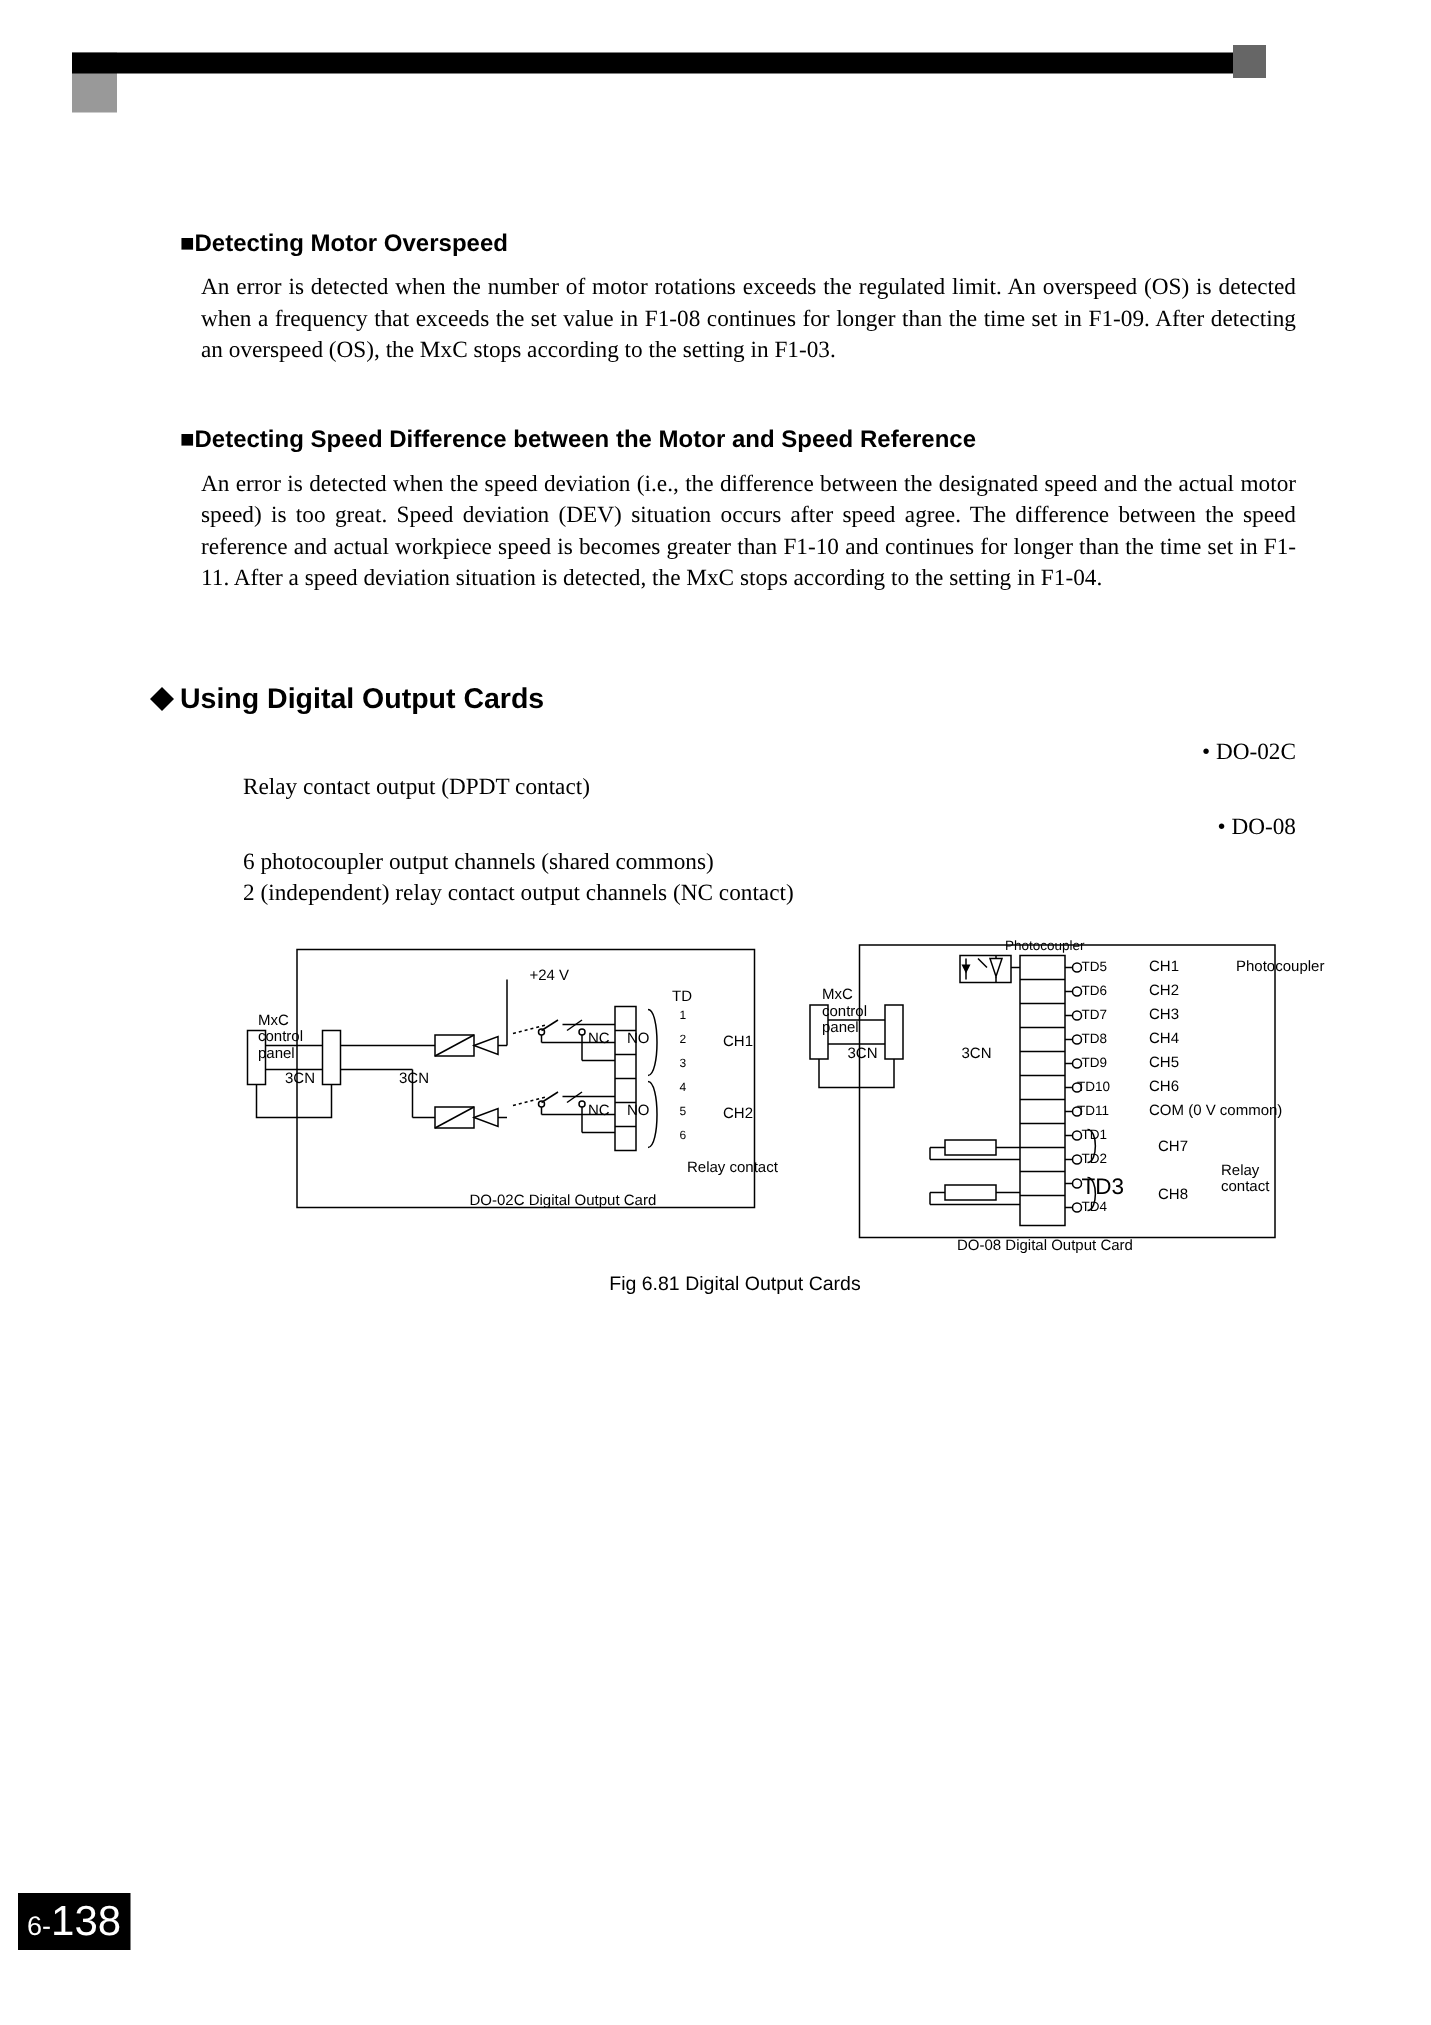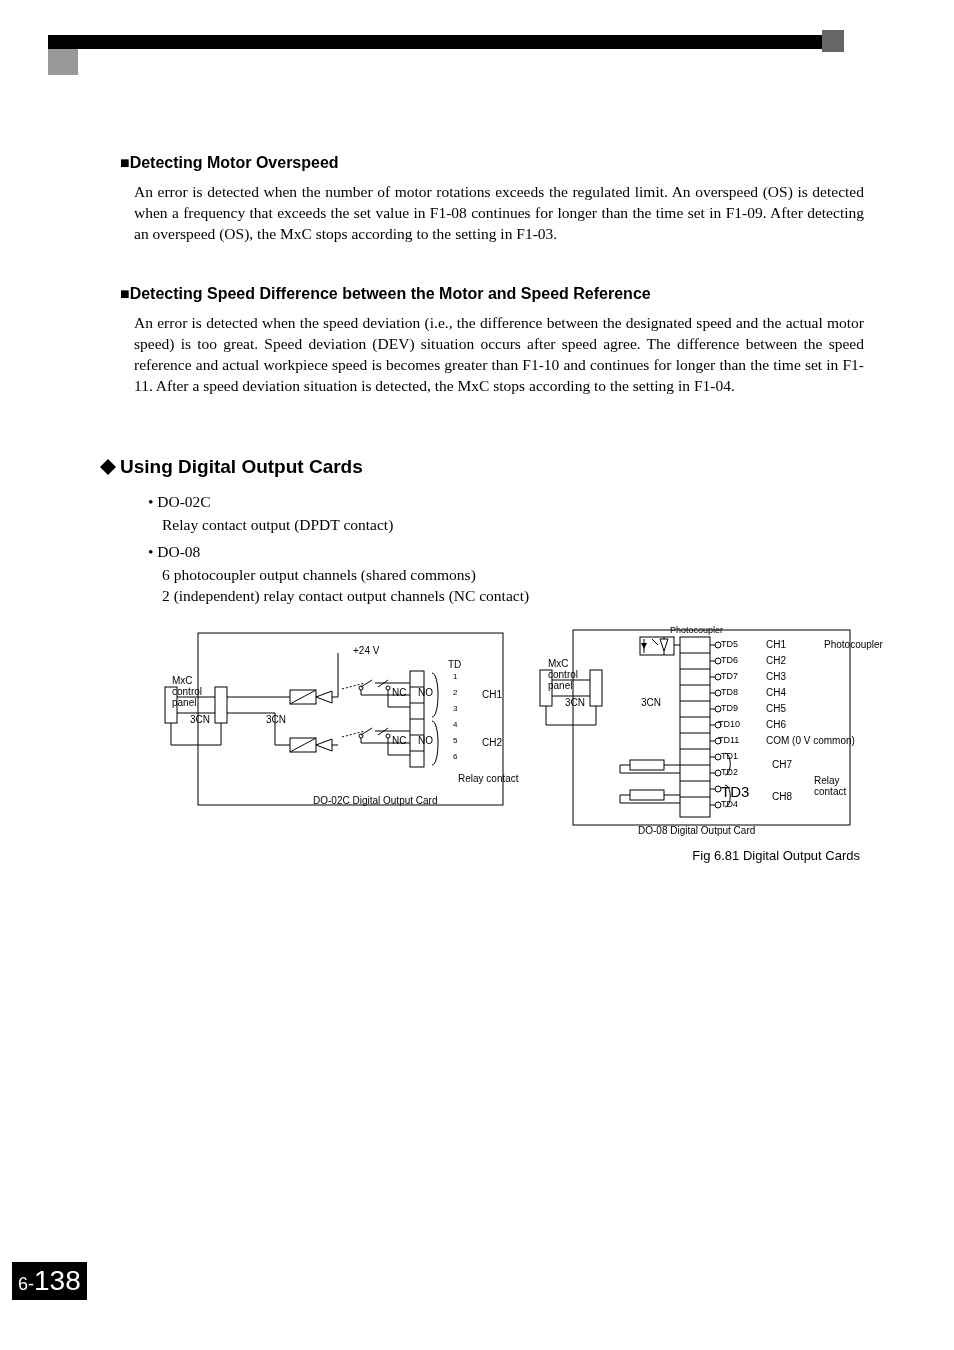--- a/index.html
+++ b/index.html
@@ -70,38 +70,39 @@
   .list {
     margin-left: 28px;
     margin-top: 6px;
   }
   .list-item {
     font-size: 15.5px;
     line-height: 1.35;
     margin-bottom: 2px;
     text-indent: -14px;
     padding-left: 14px;
+    text-align: right;
   }
   .list-sub {
     font-size: 15.5px;
     line-height: 1.35;
     margin-left: 14px;
     margin-bottom: 6px;
   }
   .figure {
     position: relative;
     margin-top: 18px;
     width: 740px;
     height: 215px;
     font-family: Arial, sans-serif;
   }
   .fig-caption {
     font-family: Arial, sans-serif;
     font-size: 13px;
-    text-align: right;
+    text-align: center;
     margin-top: 8px;
     width: 740px;
   }
   .page-num {
     position: absolute;
     bottom: 50px;
     left: 12px;
     background: #000;
     color: #fff;
     font-family: Arial, sans-serif;

